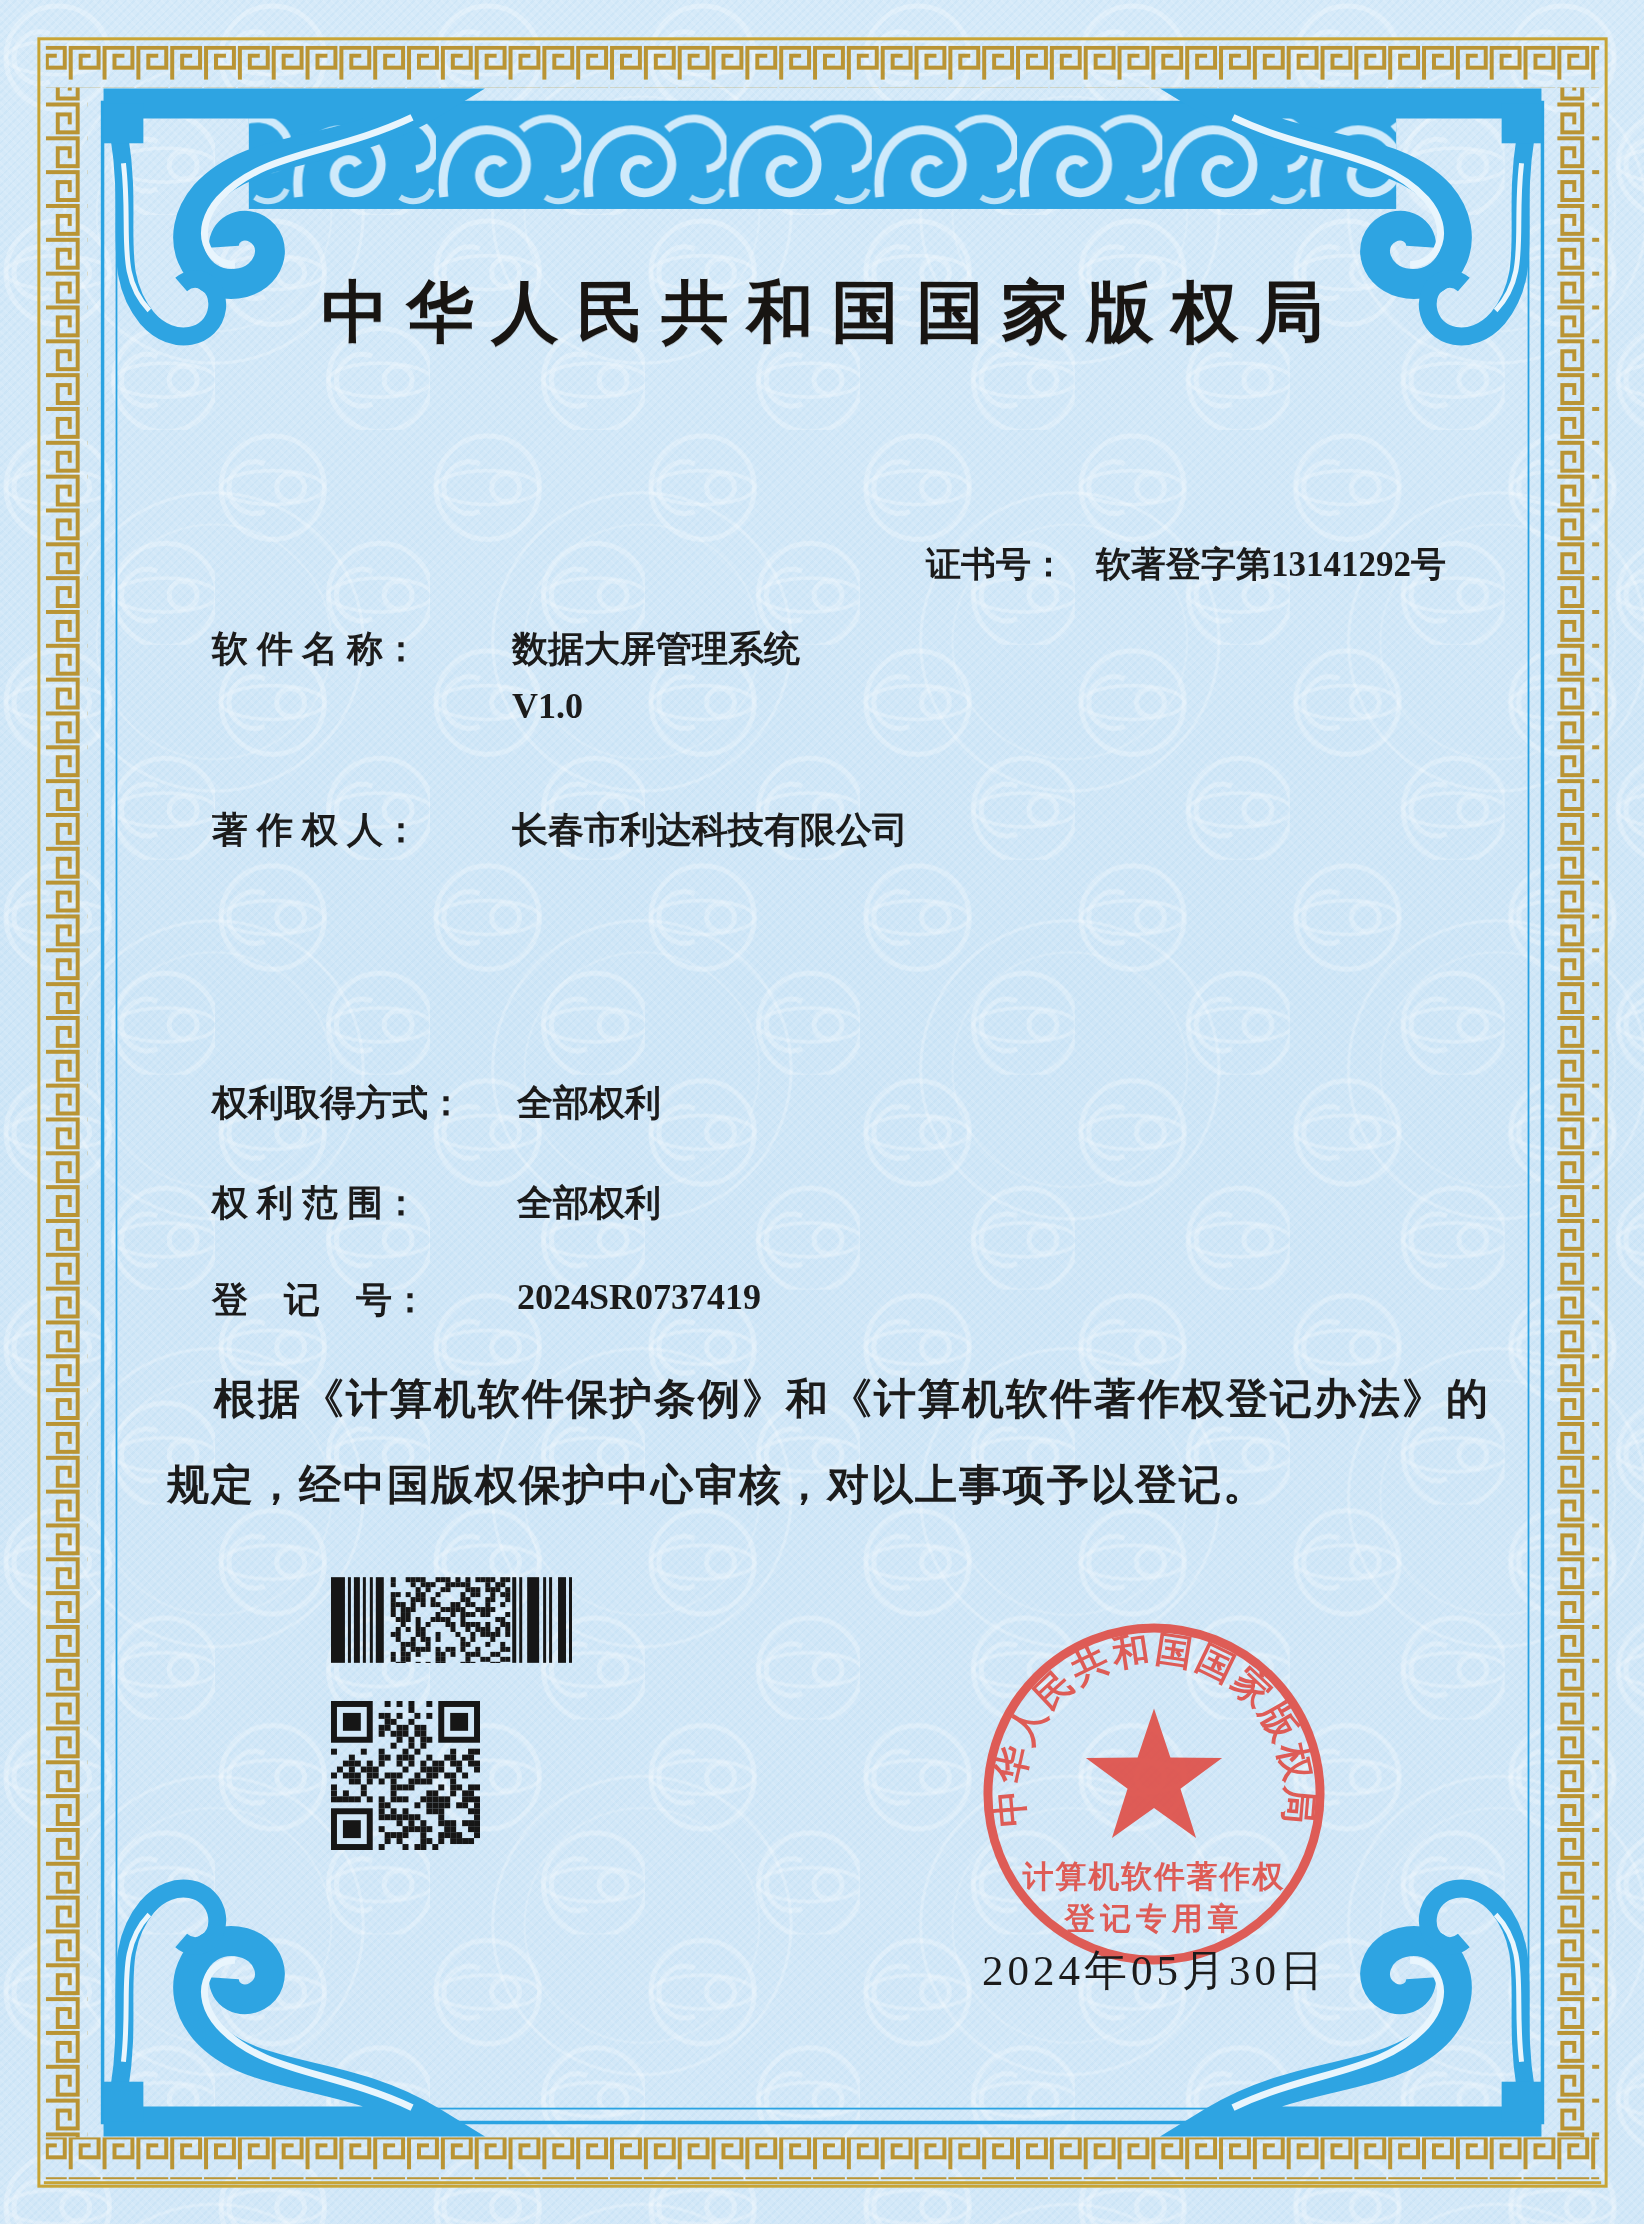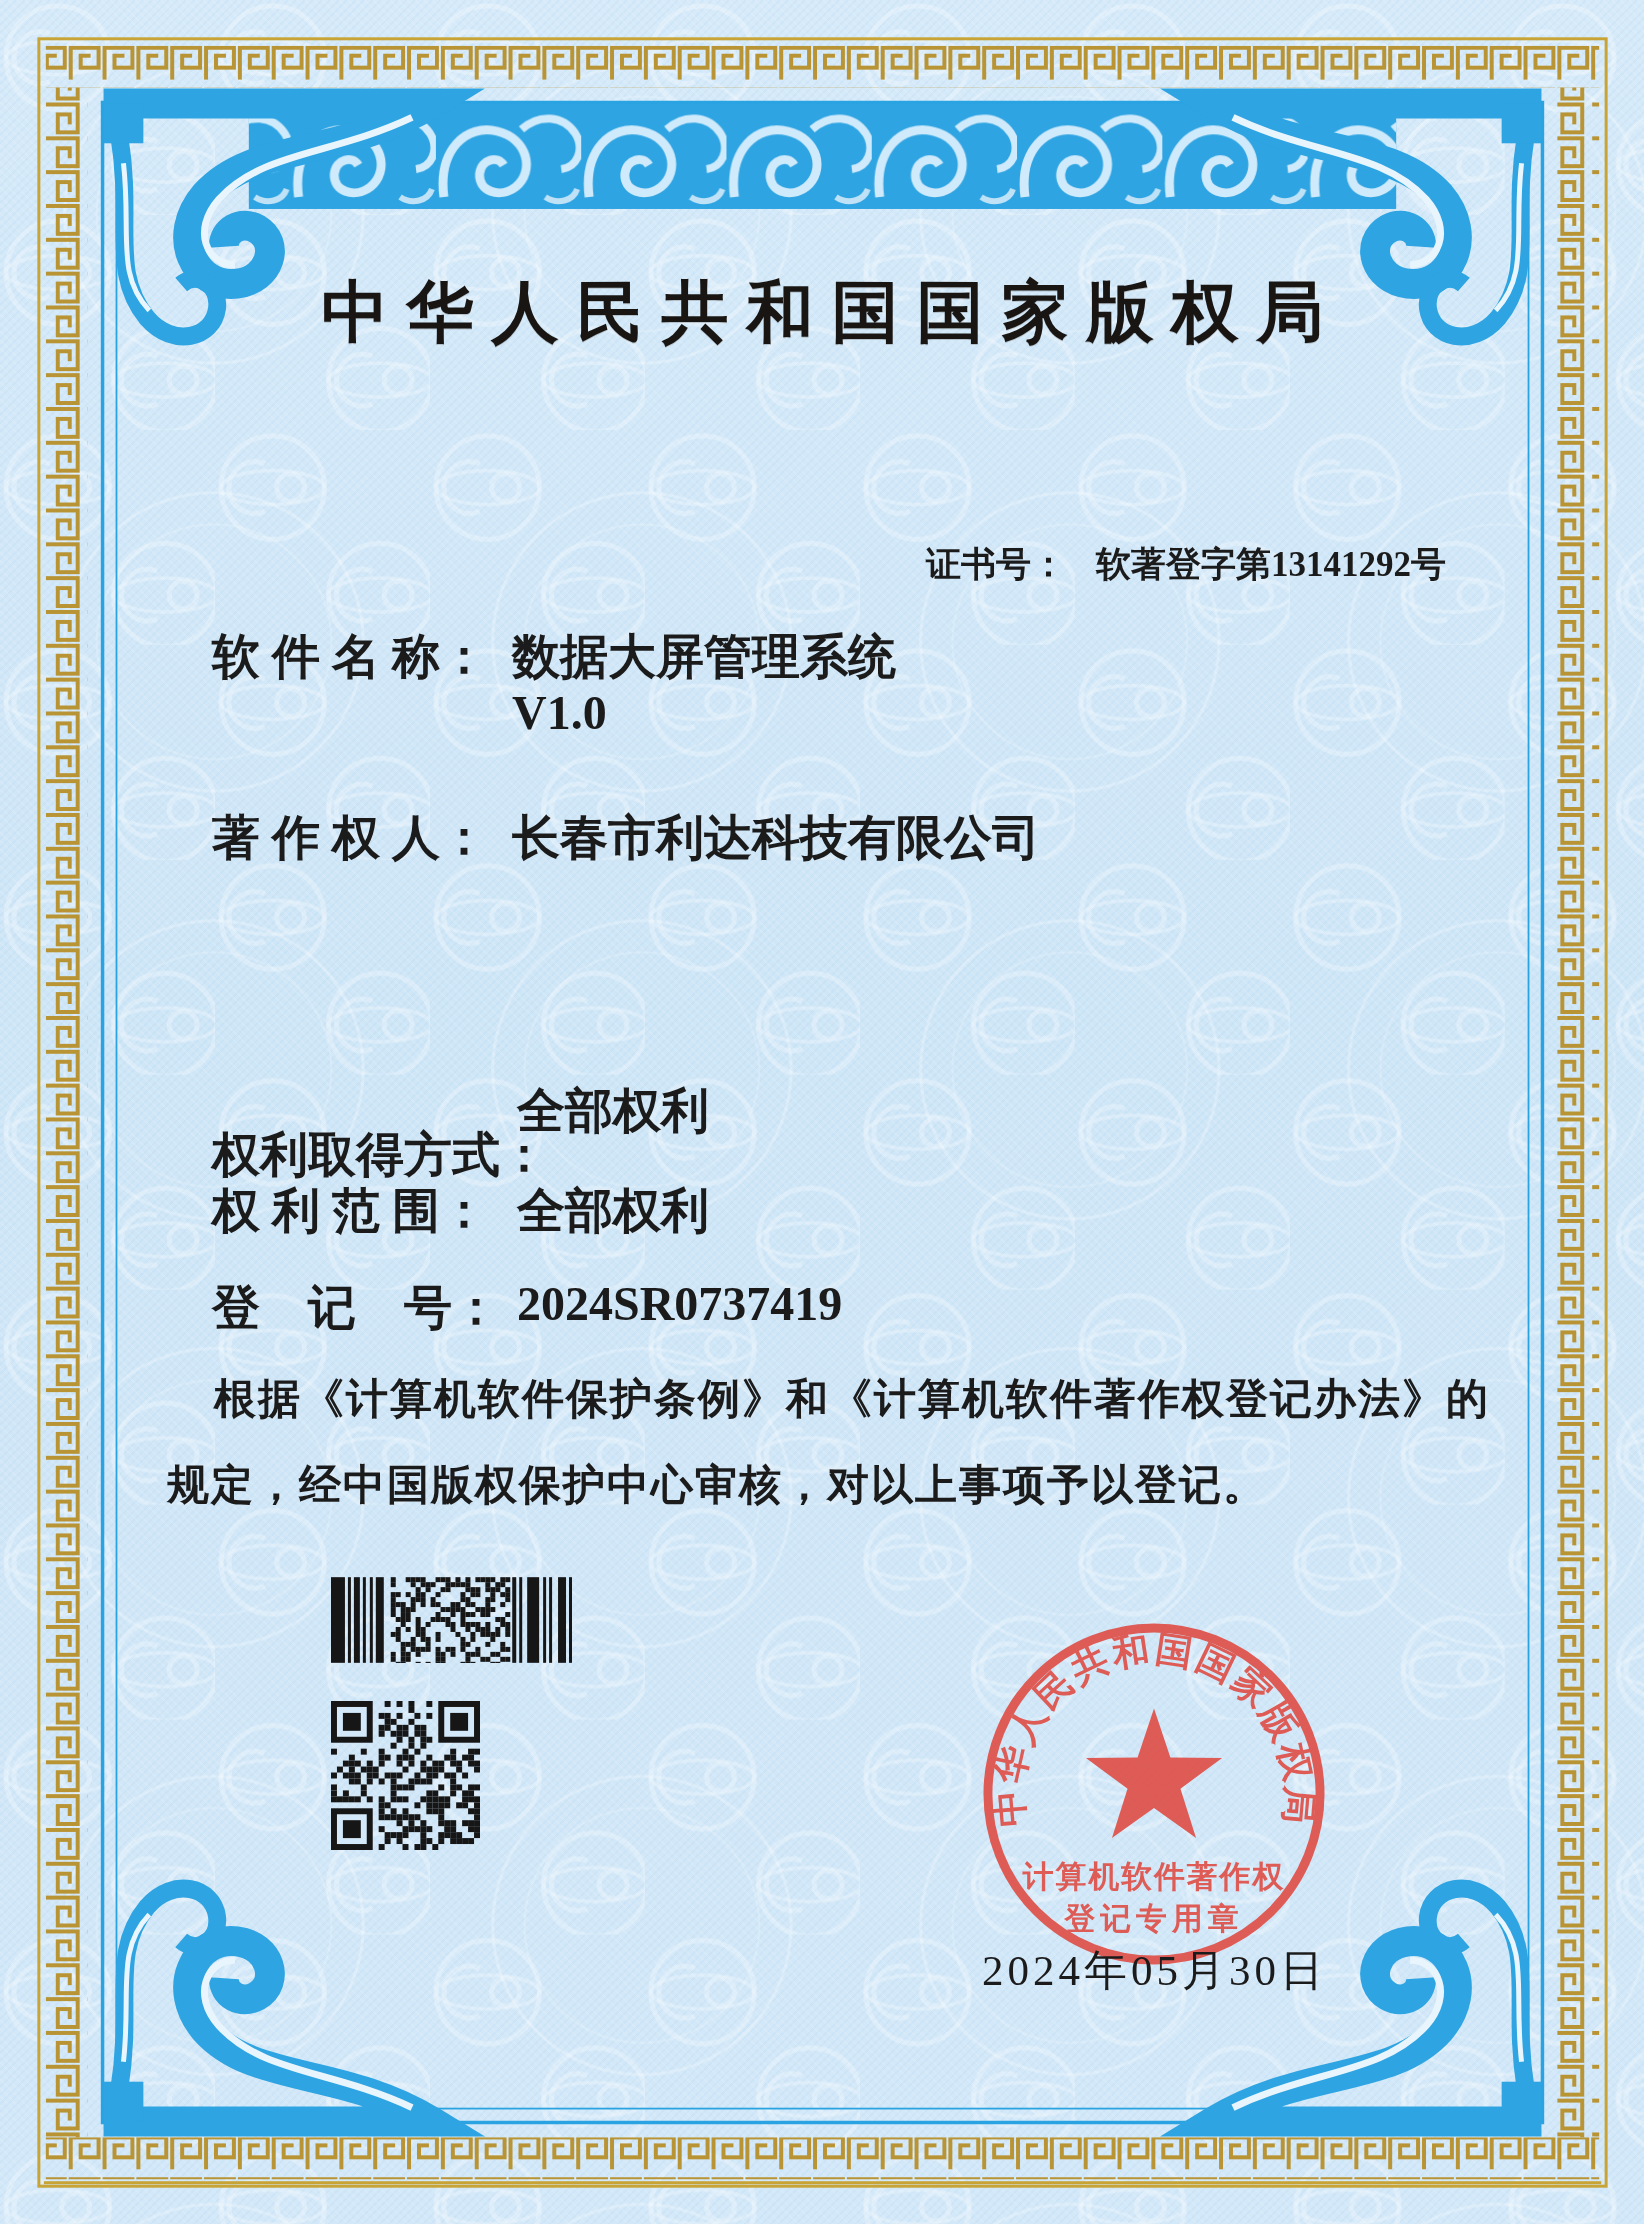--- a/index.html
+++ b/index.html
@@ -19,21 +19,21 @@
   .content{position:absolute;left:0;top:0;width:100%;height:100%;z-index:2;}
   .abs{position:absolute;}
   .title{
     width:100%;text-align:center;font-weight:700;
     font-size:67px;letter-spacing:18px;padding-left:18px;box-sizing:border-box;
     color:#181512;text-shadow:0 1px 0 rgba(120,120,120,.35);
     white-space:nowrap;
   }
   .certno{font-size:35px;font-weight:700;white-space:nowrap;}
   .certno .gap{display:inline-block;width:30px;}
-  .field-label,.field-value{font-size:48px;font-weight:700;white-space:nowrap;}
+  .field-label,.field-value{font-size:36px;font-weight:700;white-space:nowrap;}
   .body-line{font-size:42px;font-weight:700;letter-spacing:2px;white-space:nowrap;}
   .date{font-size:43px;font-weight:400;letter-spacing:4px;text-align:center;width:517px;}
   .seal{mix-blend-mode:multiply;opacity:.92;}
   .code{display:block;}
 </style>
 </head>
 <body>
 
 <div class="page">
 
@@ -120,21 +120,21 @@
       <span>证书号：</span><span class="gap"></span><span>软著登字第13141292号</span>
     </div>
 
     <div class="abs field-label" style="left:212px;top:625px;">软 件 名 称：</div>
     <div class="abs field-value" style="left:512px;top:625px;">数据大屏管理系统</div>
     <div class="abs field-value" style="left:512px;top:685px;">V1.0</div>
 
     <div class="abs field-label" style="left:212px;top:806px;">著 作 权 人：</div>
     <div class="abs field-value" style="left:512px;top:806px;">长春市利达科技有限公司</div>
 
-    <div class="abs field-label" style="left:212px;top:1079px;margin-top:44px;">权利取得方式：</div>
+    <div class="abs field-label" style="left:212px;top:1079px;">权利取得方式：</div>
     <div class="abs field-value" style="left:517px;top:1079px;">全部权利</div>
 
     <div class="abs field-label" style="left:212px;top:1179px;">权 利 范 围：</div>
     <div class="abs field-value" style="left:517px;top:1179px;">全部权利</div>
 
     <div class="abs field-label" style="left:212px;top:1276px;">登　记　号：</div>
     <div class="abs field-value" style="left:517px;top:1276px;">2024SR0737419</div>
 
     <div class="abs body-line" style="left:214px;top:1371px;">根据《计算机软件保护条例》和《计算机软件著作权登记办法》的</div>
     <div class="abs body-line" style="left:167px;top:1457px;">规定，经中国版权保护中心审核，对以上事项予以登记。</div>

